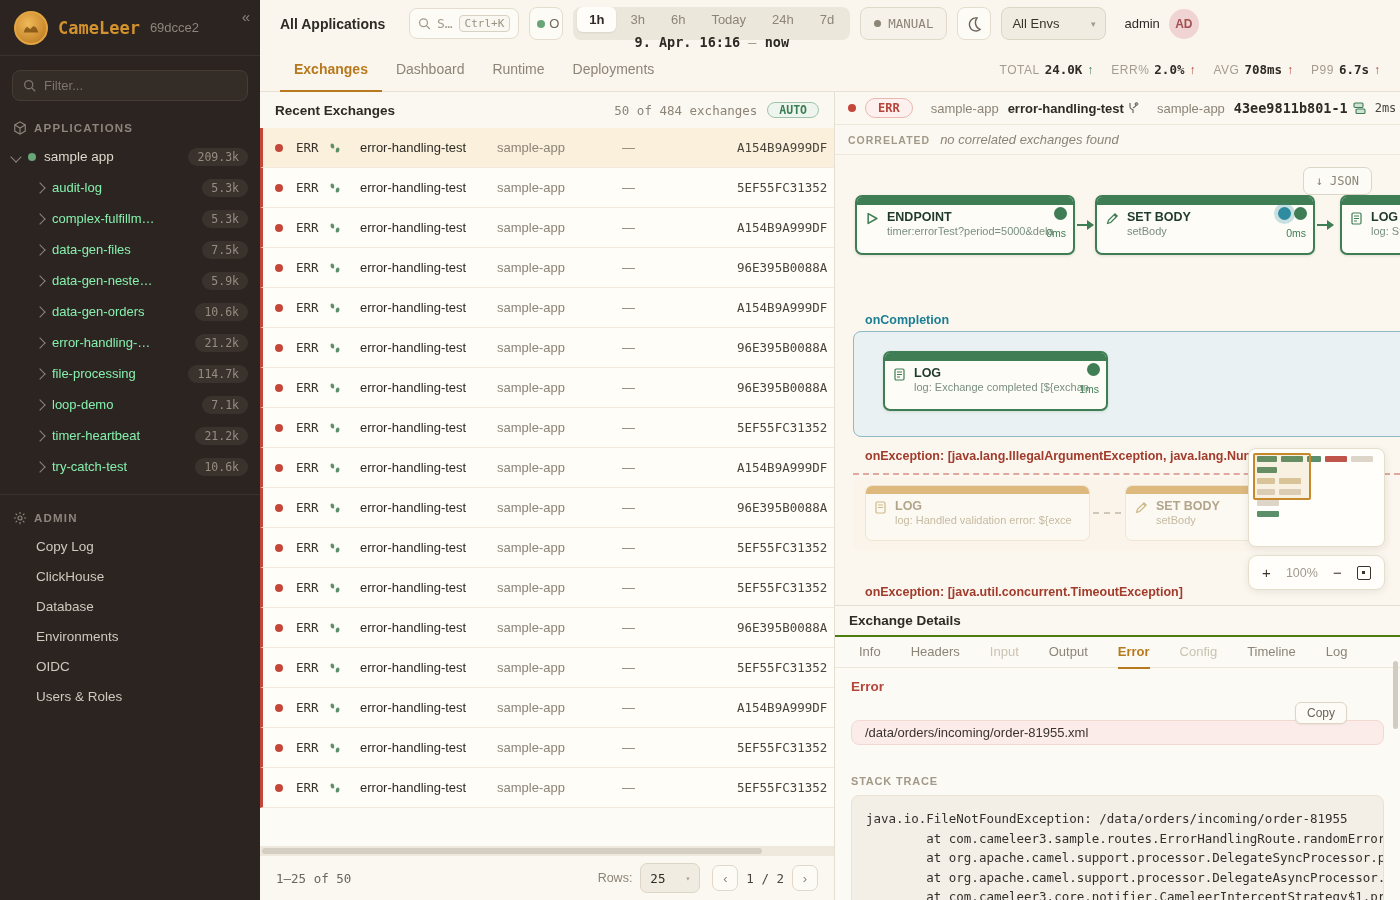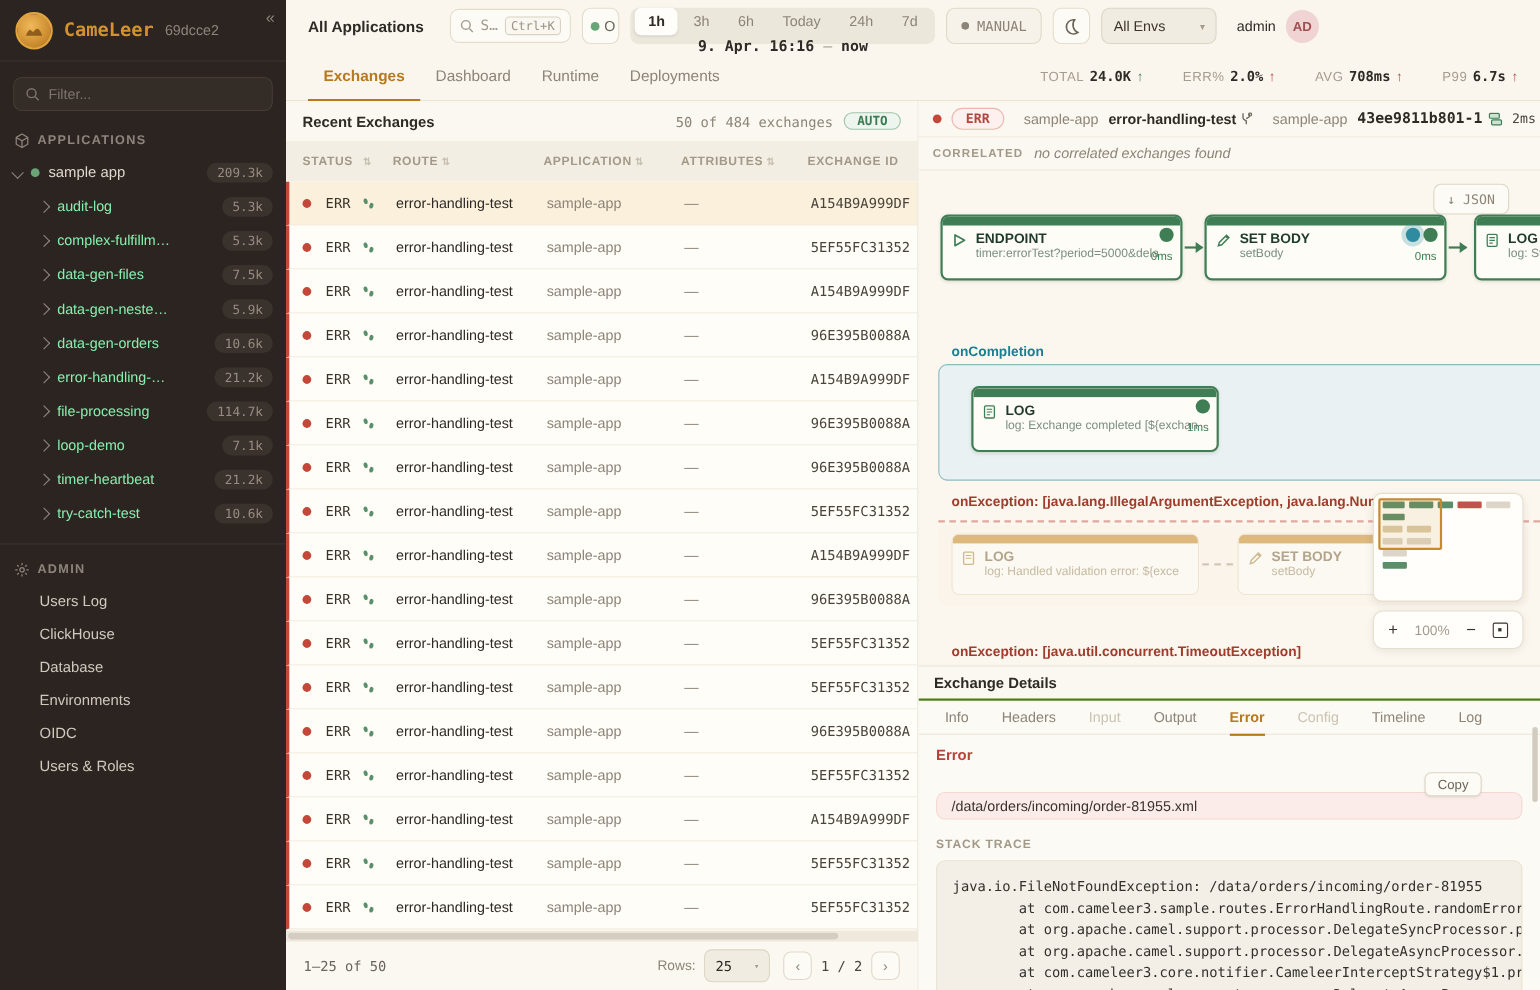--- a/index.html
+++ b/index.html
@@ -45,21 +45,21 @@
   .manual-btn { height:33px; border:1px solid #e0d9c9; background:#f6f2e9; border-radius:8px; display:flex; align-items:center; gap:7px; padding:0 13px; color:#8d8478; font-size:12.5px; }
   .icon-btn { height:33px; width:34px; border:1px solid #e4ddcd; background:#fdfbf5; border-radius:8px; display:flex; align-items:center; justify-content:center; cursor:pointer; }
   .env-select { height:33px; width:105px; border:1px solid #ddd6c6; background:#f1ece1; border-radius:8px; display:flex; align-items:center; padding:0 10px; font-size:13px; color:#3a332c; cursor:pointer; }
   .env-select .car { margin-left:auto; color:#a29a8d; font-size:9px; }
   .userbox { display:flex; align-items:center; gap:9px; margin-left:8px; }
   .avatar { width:30px; height:30px; border-radius:50%; background:#f0d3d3; color:#a15050; font-weight:bold; font-size:12px; display:flex; align-items:center; justify-content:center; }
 
   .tabsrow { height:45px; display:flex; align-items:flex-end; border-bottom:1px solid #e8e1d3; padding:0 20px; }
   .tab { padding:0 14px 13px; font-size:14px; color:#8d8478; cursor:pointer; border-bottom:2px solid transparent; margin-bottom:-1px; }
   .tab.active { color:#b8791e; font-weight:bold; border-bottom-color:#b8791e; }
-  .stats { margin-left:auto; display:flex; align-items:flex-start; gap:36px; padding-bottom:14px;margin-top:27px; }
+  .stats { margin-left:auto; display:flex; align-items:flex-start; gap:18px; padding-bottom:14px;margin-top:27px; }
   .stat { display:flex; align-items:center; gap:5px; font-size:12px; }
   .stat .lbl { color:#a59c90; letter-spacing:.5px; }
   .stat .val { font-family:"DejaVu Sans Mono", monospace; font-weight:bold; color:#2e2a25; font-size:12.5px; }
   .stat .arr { font-size:12px; }
   .stat .arr.good { color:#3a7d52; }
   .stat .arr.bad { color:#b5443a; }
 
   .content { position:absolute; top:92px; left:0; right:0; bottom:0; display:flex; }
 
   
@@ -152,21 +152,21 @@
   
   .details { position:absolute; left:0; right:0; top:513px; bottom:0; background:#fcfaf4; border-top:1px solid #e5dfd2; }
   .dtitle { height:31px; display:flex; align-items:center; padding:0 14px; font-weight:bold; font-size:13.5px; border-bottom:2px solid #4d7c0f; background:#fbf8f1; }
   .dtabs { height:31px; display:flex; align-items:center; gap:30px; padding:0 24px; border-bottom:1px solid #eee8da; }
   .dtab { font-size:13px; color:#8d8478; cursor:pointer; padding:7px 0 8px; border-bottom:2px solid transparent; margin-bottom:-1px; }
   .dtab.active { color:#b8791e; font-weight:bold; border-bottom-color:#b8791e; }
   .dtab.disabled { color:#cbc3b3; }
   .dcontent { padding:11px 16px 0; position:relative; height:calc(100% - 62px); overflow:hidden; }
   .err-head { color:#b5443a; font-weight:bold; font-size:13.5px; }
   .err-box { margin-top:26px; background:#fbecea; border:1px solid #f3d8d2; border-radius:8px; padding:4px 13px; font-size:13px; color:#3a332c; }
-  .st-lbl { margin-top:17px; font-size:11px; font-weight:bold; letter-spacing:.8px; color:#a29988; }
+  .st-lbl { margin-top:30px; font-size:11px; font-weight:bold; letter-spacing:.8px; color:#a29988; }
   .st-box { margin-top:8px; background:#f3efe6; border:1px solid #e9e2d2; border-radius:8px 8px 0 0; padding:13px 0 0 14px; font-family:"DejaVu Sans Mono", monospace; font-size:12.5px; color:#33302a; position:relative; height:140px; overflow:hidden; }
   .st-line { white-space:nowrap; line-height:19.5px; }
   .st-line.ind { padding-left:8ch; }
   .copy-btn { position:absolute; top:34px; right:53px; background:#fdfbf6; border:1px solid #ddd6c6; border-radius:6px; padding:3px 11px; font-size:12px; color:#6b655b; cursor:pointer; box-shadow:0 1px 2px rgba(0,0,0,.06); }
   .vscroll { position:absolute; right:2px; top:55px; width:5px; height:68px; background:#d2ccc0; border-radius:3px; }
 </style>
 </head>
 <body>
 
 <div class="sidebar">
@@ -271,21 +271,21 @@
     <div class="sec-head">
       <svg width="14" height="14" viewBox="0 0 16 16">
           <circle cx="8" cy="8" r="2.3" fill="none" stroke="#8d857c" stroke-width="1.3"></circle>
           <path d="M8 1v2.4M8 12.6V15M1 8h2.4M12.6 8H15M3 3l1.7 1.7M11.3 11.3L13 13M13 3l-1.7 1.7M4.7 11.3L3 13" stroke="#8d857c" stroke-width="1.3"></path>
         </svg>
       <span>ADMIN</span>
     </div>
     <div>
 
         <div class="admin-item">
-          <span>Users Log</span>
+          <span>Copy Log</span>
         </div>
 
         <div class="admin-item">
           <span>ClickHouse</span>
         </div>
 
         <div class="admin-item">
           <span>Database</span>
         </div>
 
@@ -400,30 +400,20 @@
       </span>
   </div>
 
   <div class="content">
 
     <div class="table-pane">
       <div class="tp-head">
         <span class="title">Recent Exchanges</span>
         <span class="count mono">50 of 484 exchanges</span>
         <span class="auto-pill">AUTO</span>
-      </div>
-      <div class="cols">
-        <span class="c-status">
-            <span>STATUS</span>
-            <span class="sort-g">⇅</span>
-          </span>
-        <span class="c-route"><span>ROUTE</span><span class="sort-g">⇅</span></span>
-        <span class="c-app"><span>APPLICATION</span><span class="sort-g">⇅</span></span>
-        <span class="c-attr"><span>ATTRIBUTES</span><span class="sort-g">⇅</span></span>
-        <span class="c-id"><span>EXCHANGE ID</span></span>
       </div>
       <div class="rows">
 
           <div class="row selected">
             <span class="c-status">
               <span class="dot red"></span>
               <span style="margin:0 4px 0 7px;">ERR</span>
               <svg width="12" height="12" viewBox="0 0 12 12">
                 <ellipse cx="3.4" cy="4" rx="1.8" ry="2.6" fill="#5a8f6a" transform="rotate(-15 3.4 4)"></ellipse>
                 <ellipse cx="8.6" cy="8" rx="1.8" ry="2.6" fill="#5a8f6a" transform="rotate(15 8.6 8)"></ellipse>

